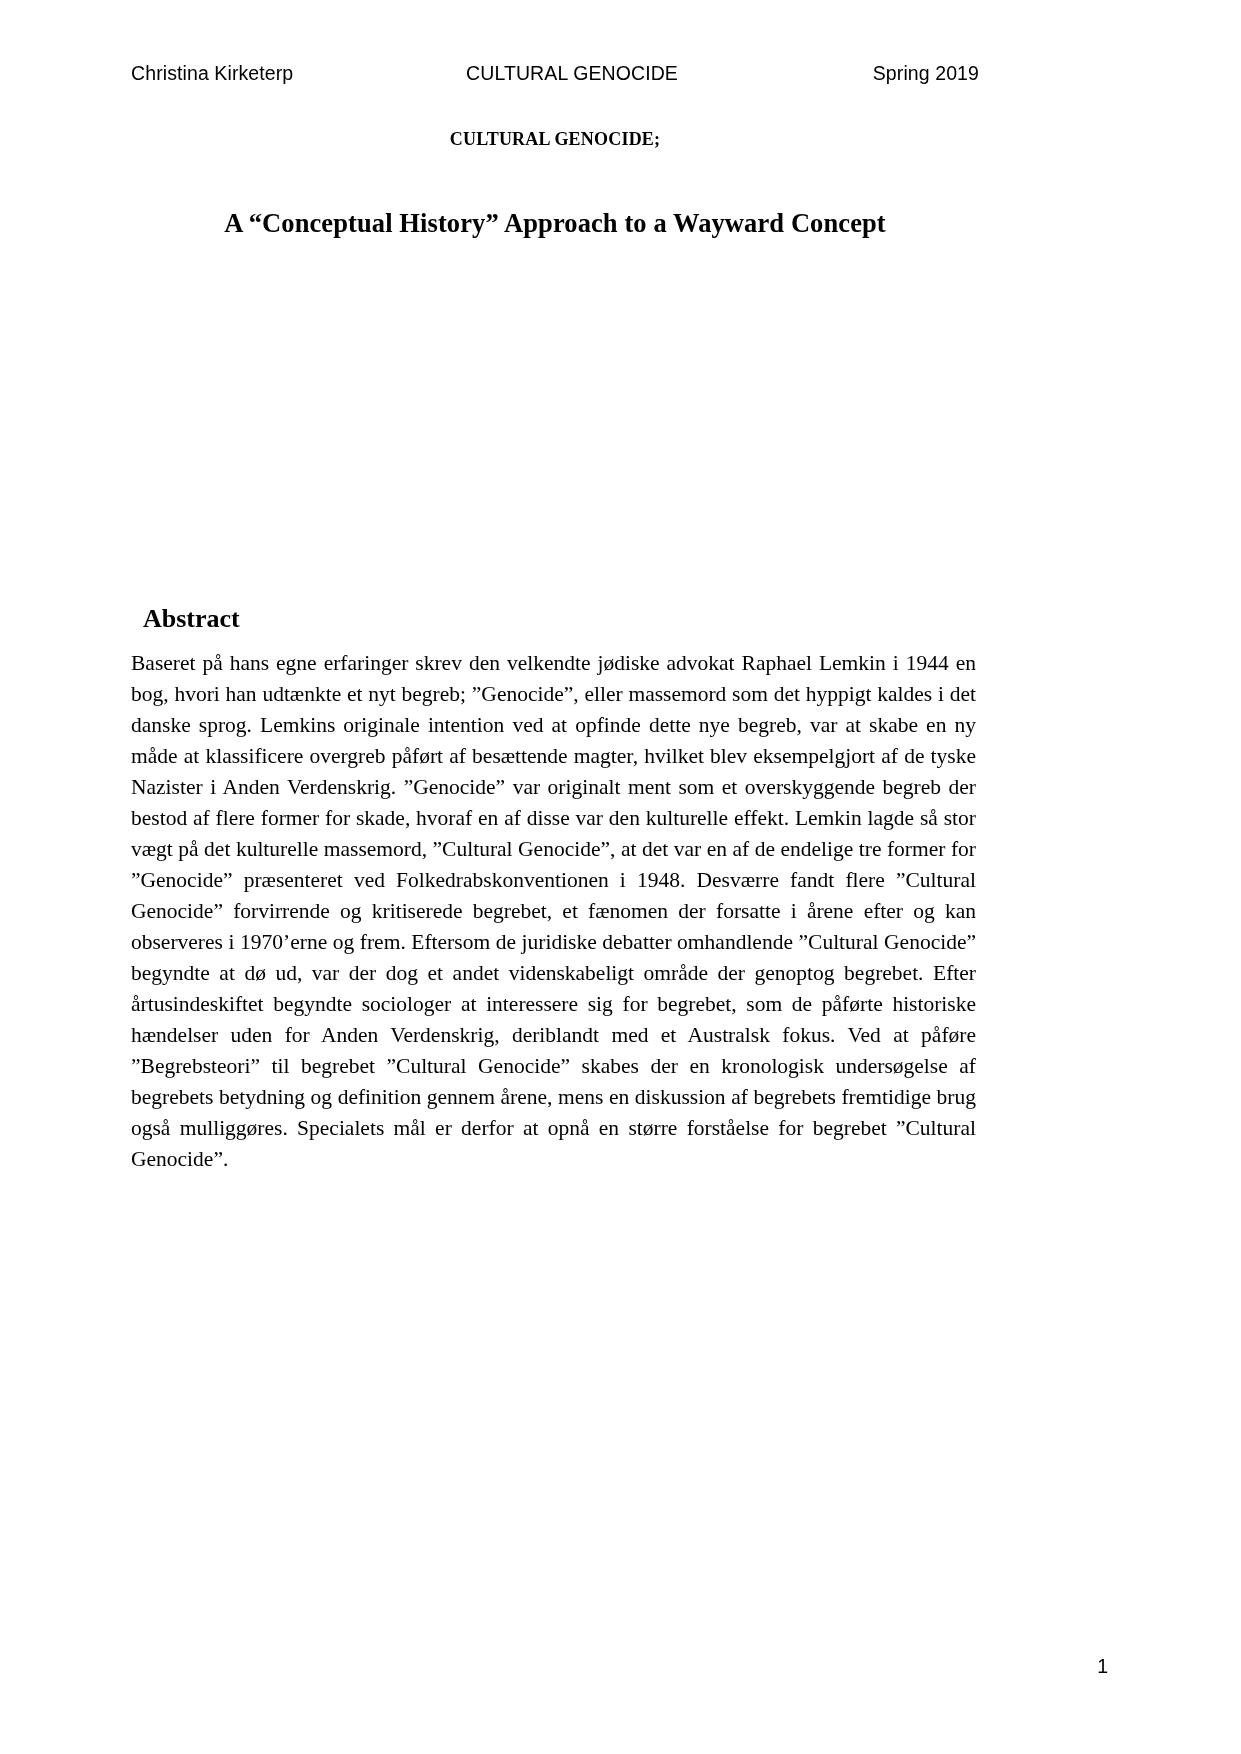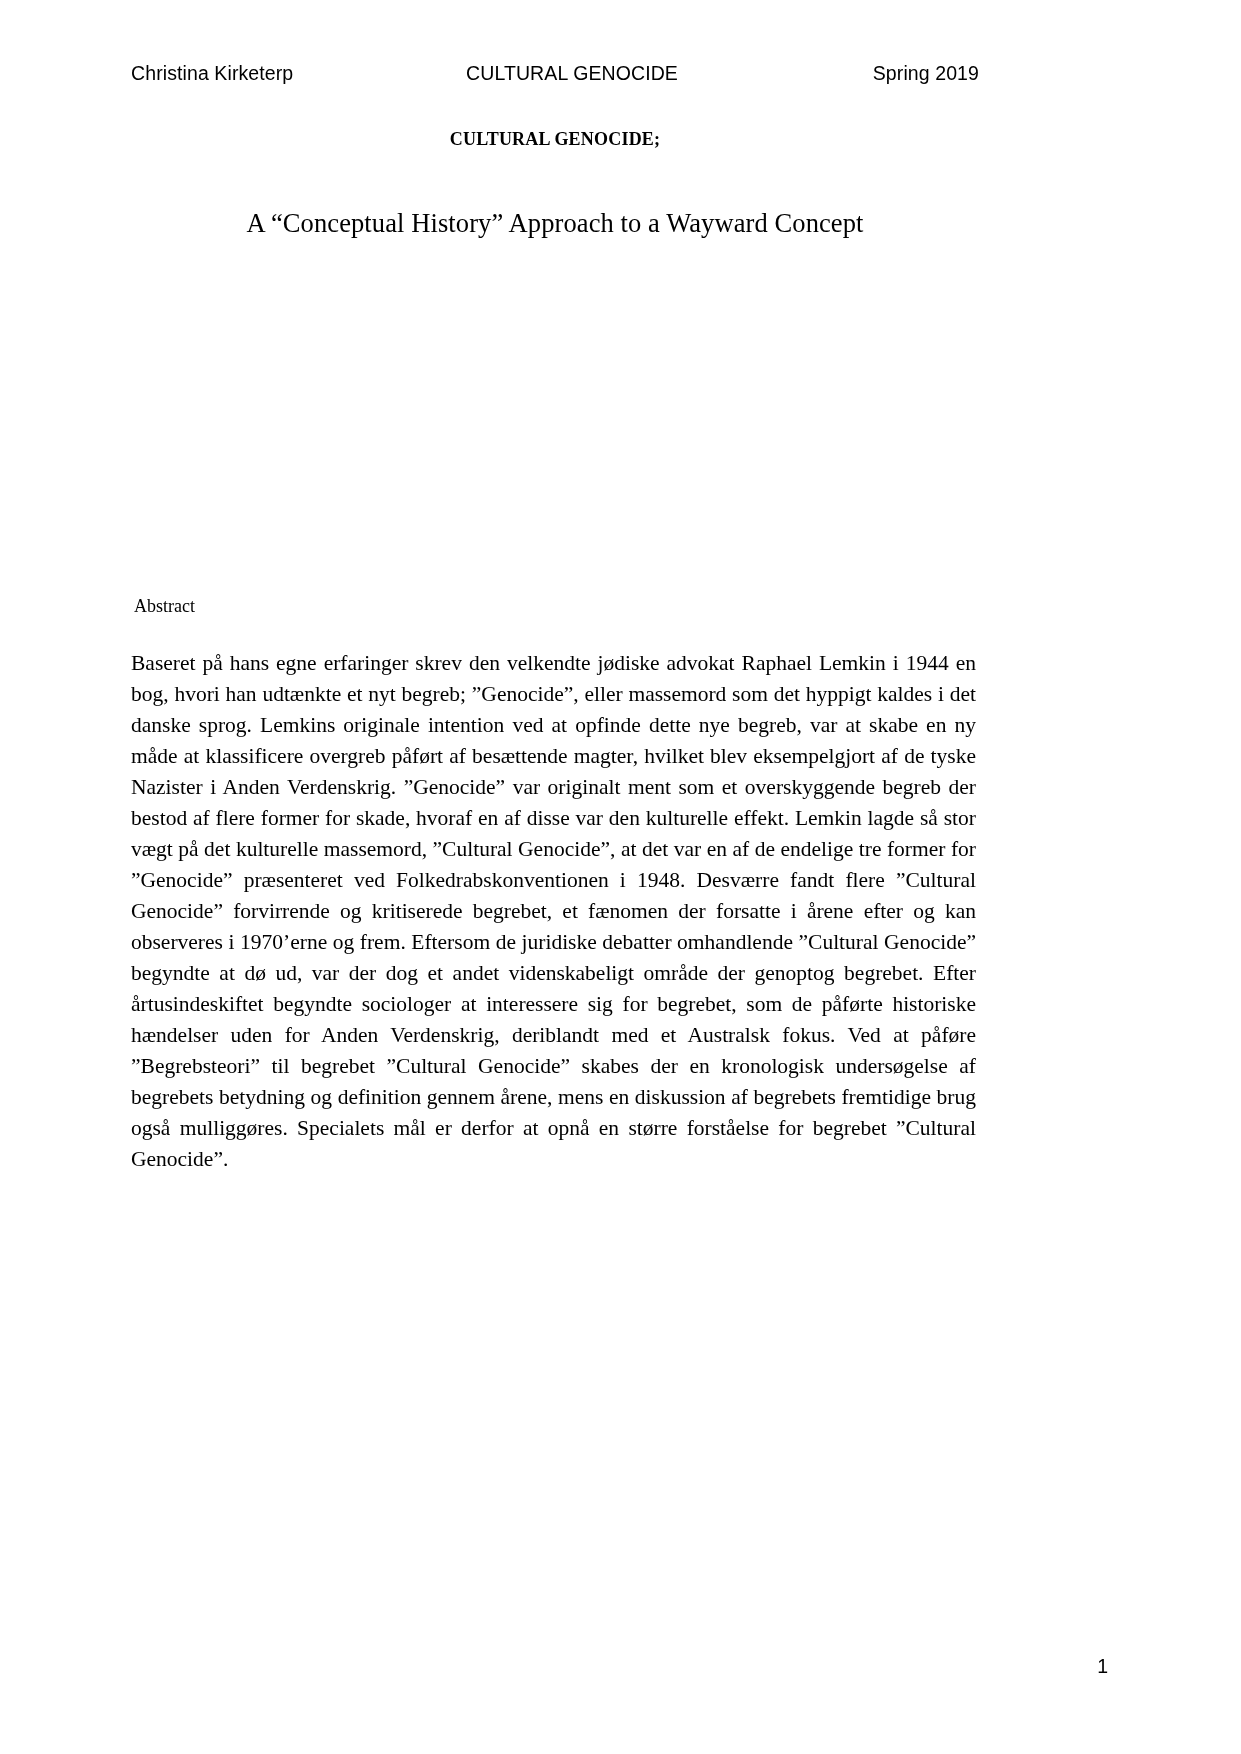--- a/index.html
+++ b/index.html
@@ -49,21 +49,21 @@
   }
   .doc-title {
     font-size: 18px;
     font-weight: bold;
     letter-spacing: 0.2px;
     line-height: 1.0;
     margin: 0;
   }
   .doc-subtitle {
     font-size: 26.5px;
-    font-weight: normal;
+    font-weight: bold;
     letter-spacing: 0.1px;
     line-height: 1.0;
     margin: 62px 0 7px 0;
   }
 
   
   .byline-block {
     position: absolute;
     top: 316px;
     left: 131px;
@@ -74,24 +74,24 @@
   }
   .byline-block .byline-line { margin: 0; }
   .byline-block .byline-line + .byline-line { margin-top: 34px; }
 
   
   .abstract-heading {
     position: absolute;
     top: 594px;
     left: 131px;
     width: 848px;
-    font-size: 18px;
-    font-weight: normal;
+    font-size: 26px;
+    font-weight: bold;
     line-height: 1.0;
-    margin: 3px;
+    margin: 12px;
   }
   .abstract-body {
     position: absolute;
     top: 648px;
     left: 131px;
     width: 845px;
     font-size: 21.5px;
     line-height: 31px;
     text-align: justify;
     text-justify: inter-word;

